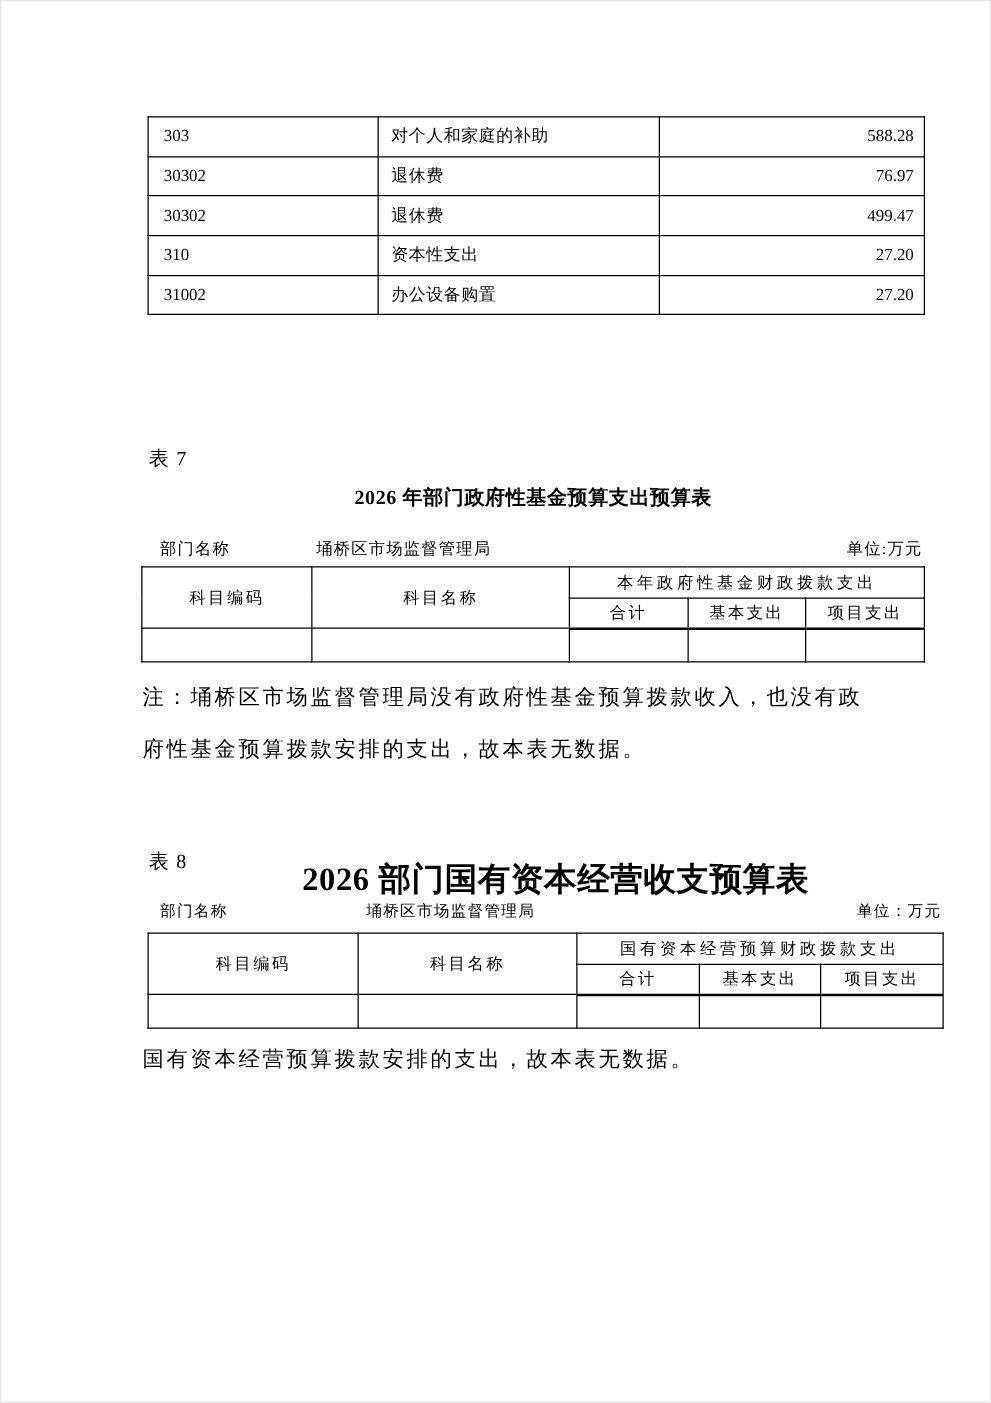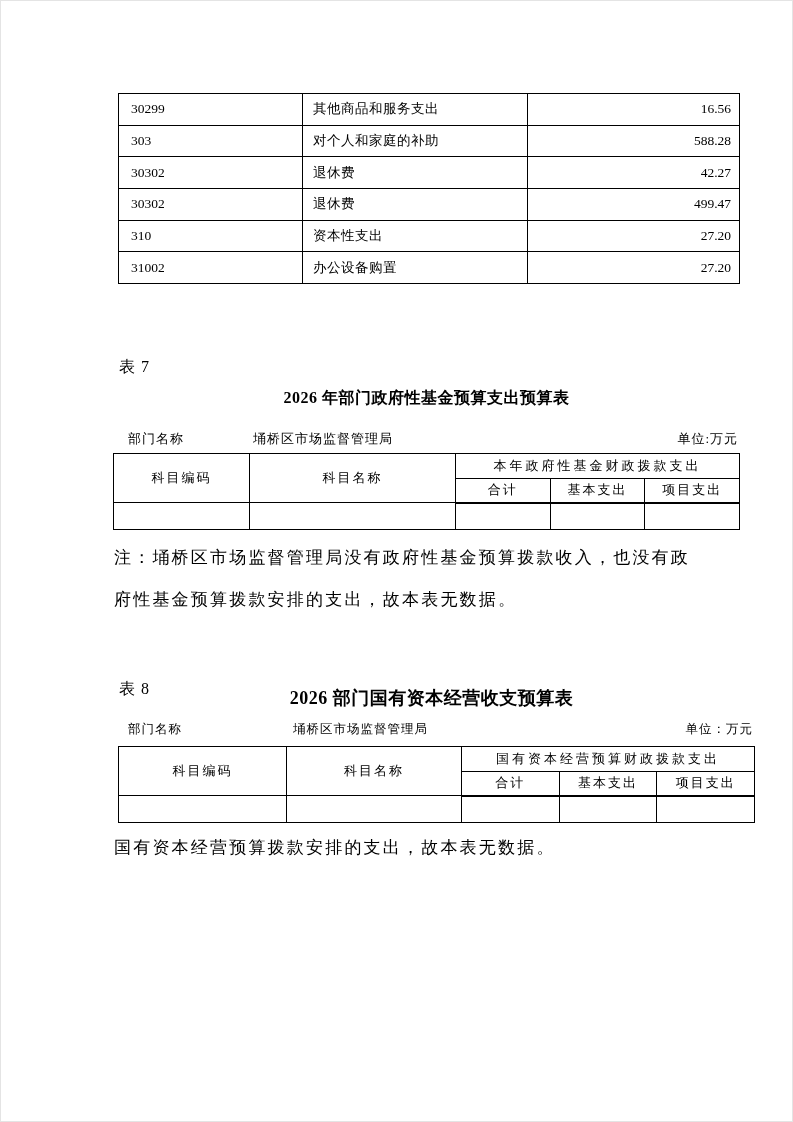--- a/index.html
+++ b/index.html
@@ -27,21 +27,21 @@
   .expense-table .amount-cell { width: 212px; padding-right: 8px; text-align: right; }
 
   
   .section-label { position: absolute; font-size: 16px; letter-spacing: 1px; }
   .label-7 { left: 119px; top: 357px; }
   .label-8 { left: 119px; top: 647px; margin-top: 32px; }
 
   
   .table-title { position: absolute; text-align: center; font-weight: bold; letter-spacing: 0.5px; }
   .title-7 { left: 113px; top: 388px; width: 627px; font-size: 16px; }
-  .title-8 { left: 113px; top: 686px; width: 637px; font-size: 18px; }
+  .title-8 { left: 126px; top: 686px; width: 637px; font-size: 26px; }
 
   
   .dept-row { position: absolute; height: 18px; }
   .dept-row-7 { left: 113px; top: 430px; width: 627px; font-size: 13px; }
   .dept-row-8 { left: 118px; top: 721px; width: 637px; font-size: 12.5px; }
   .dept-row span { position: absolute; white-space: nowrap; letter-spacing: 1px; }
   .dept-row-7 .dept-label { left: 15px; }
   .dept-row-7 .dept-name  { left: 140px; }
   .dept-row-8 .dept-label { left: 10px; }
   .dept-row-8 .dept-name  { left: 175px; }
@@ -72,33 +72,28 @@
   .note-7 { top: 546px; }
   .note-8 { top: 836px; }
   .note .note-line { height: 42px; line-height: 24px; white-space: nowrap; }
 </style>
 </head>
 <body>
 
 <table class="expense-table">
   <tbody>
       <tr>
-        <td class="code-cell">30299</td>
-        <td class="name-cell">其他商品和服务支出</td>
-        <td class="amount-cell">16.56</td>
-      </tr>
-      <tr>
         <td class="code-cell">303</td>
         <td class="name-cell">对个人和家庭的补助</td>
         <td class="amount-cell">588.28</td>
       </tr>
       <tr>
         <td class="code-cell">30302</td>
         <td class="name-cell">退休费</td>
-        <td class="amount-cell">42.27</td>
+        <td class="amount-cell">76.97</td>
       </tr>
       <tr>
         <td class="code-cell">30302</td>
         <td class="name-cell">退休费</td>
         <td class="amount-cell">499.47</td>
       </tr>
       <tr>
         <td class="code-cell">310</td>
         <td class="name-cell">资本性支出</td>
         <td class="amount-cell">27.20</td>

